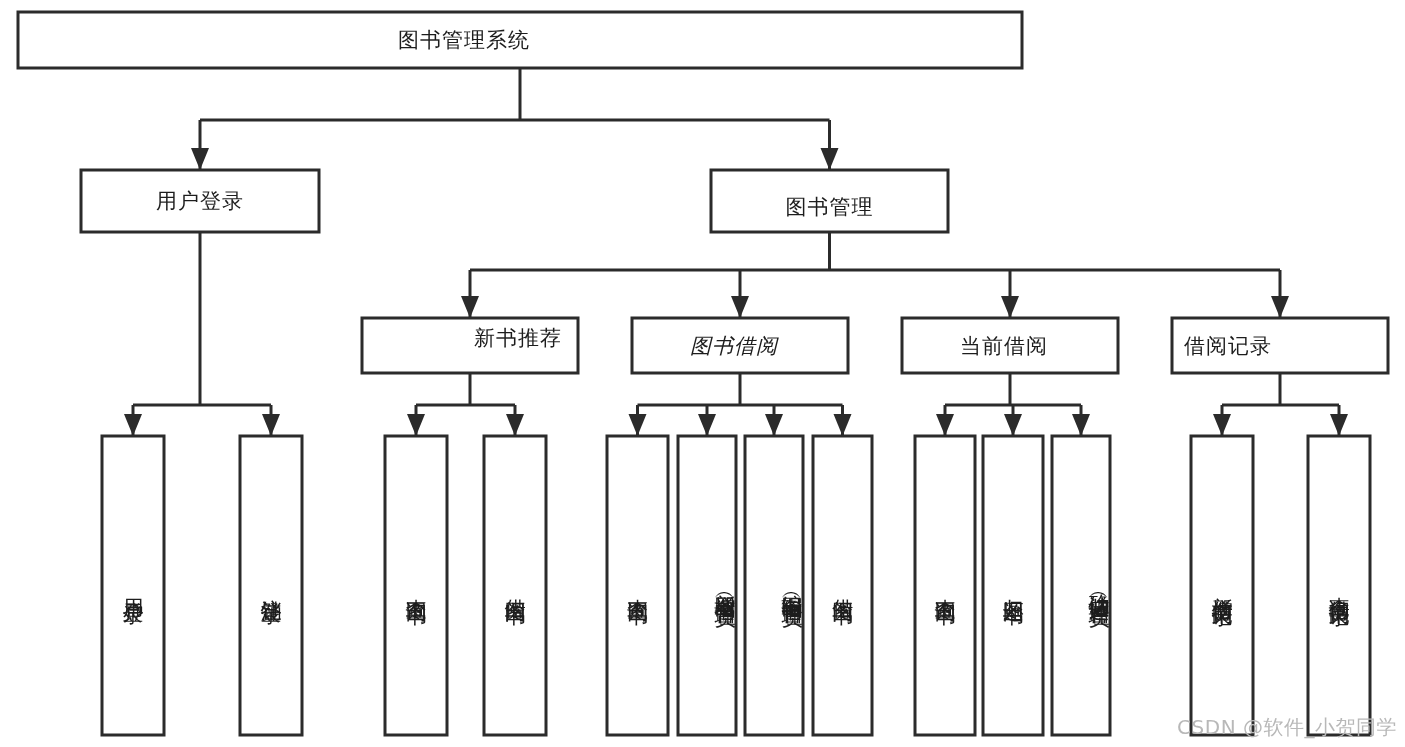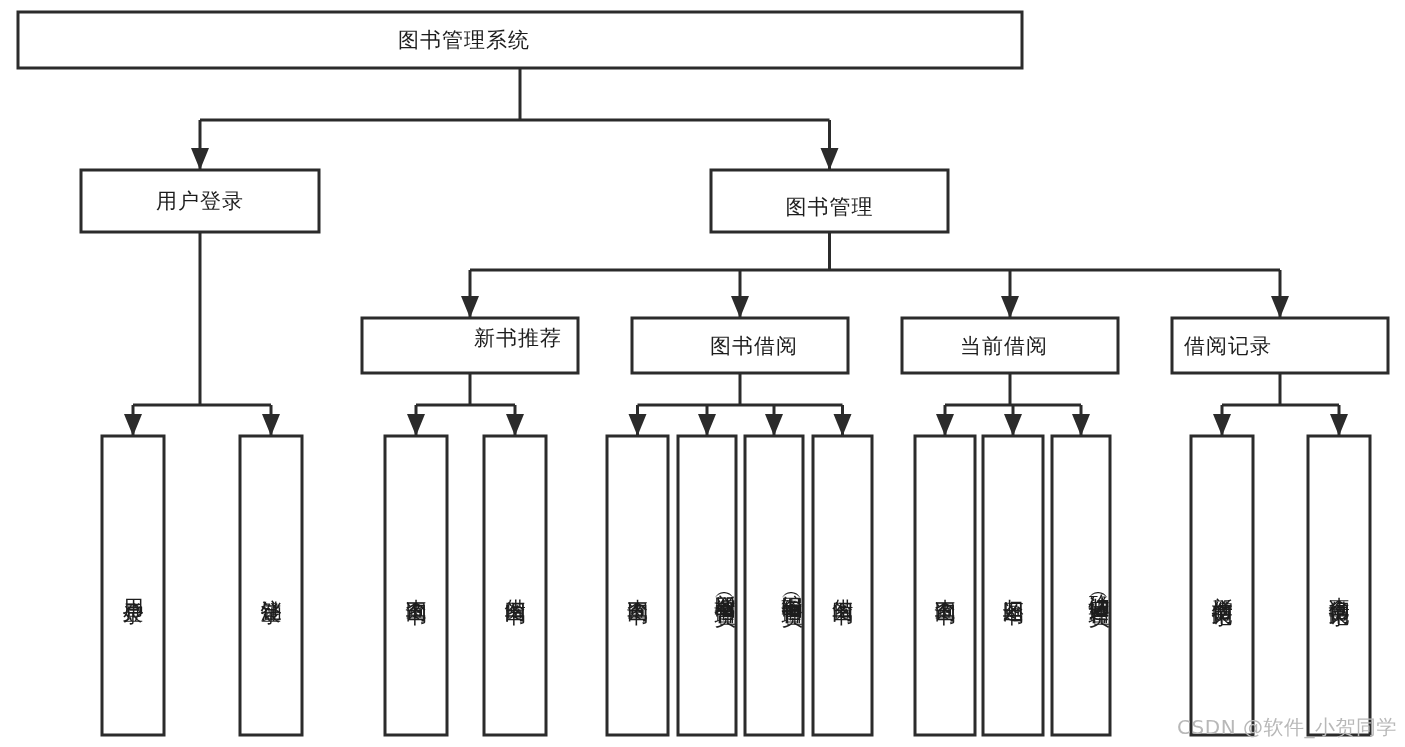--- a/index.html
+++ b/index.html
@@ -198,21 +198,21 @@
           <rect x="1308" y="436" width="62" height="299" class="node-rect"></rect>
         </g>
       </g>
   </svg>
 
   <div id="labels-layer">
       <div class="hbox-text" style="left: 18px; top: 12px; width: 892px; height: 56px;">图书管理系统</div>
       <div class="hbox-text" style="left: 81px; top: 170px; width: 238px; height: 62px;">用户登录</div>
       <div class="hbox-text" style="left: 711px; top: 170px; width: 237px; height: 74px;">图书管理</div>
       <div class="hbox-text" style="left: 362px; top: 318px; width: 216px; height: 39px; margin-left: 48px;">新书推荐</div>
-      <div class="hbox-text" style="left: 644px; top: 318px; width: 220px; height: 55px;">图书借阅</div>
+      <div class="hbox-text" style="left: 624px; top: 318px; width: 220px; height: 55px; font-style: italic;">图书借阅</div>
       <div class="hbox-text" style="left: 902px; top: 318px; width: 204px; height: 55px;">当前借阅</div>
       <div class="hbox-text" style="left: 1120px; top: 318px; width: 216px; height: 55px;">借阅记录</div>
       <div class="vbox-text" style="left: 102px; width: 62px; top: 436px; height: 299px; display: flex; align-items: center; justify-content: center;">用户登录</div>
       <div class="vbox-text" style="left: 240px; width: 62px; top: 436px; height: 299px; display: flex; align-items: center; justify-content: center;">注销登录</div>
       <div class="vbox-text" style="left: 385px; width: 62px; top: 436px; height: 299px; display: flex; align-items: center; justify-content: center;">查询图书</div>
       <div class="vbox-text" style="left: 484px; width: 62px; top: 436px; height: 299px; display: flex; align-items: center; justify-content: center;">借阅图书</div>
       <div class="vbox-text" style="left: 607px; width: 61px; top: 436px; height: 299px; display: flex; align-items: center; justify-content: center;">查询图书</div>
       <div class="vbox-text" style="left: 678px; width: 58px; top: 442px; height: 287px;">新增图书（管理员）</div>
       <div class="vbox-text" style="left: 745px; width: 58px; top: 442px; height: 287px;">编辑图书（管理员）</div>
       <div class="vbox-text" style="left: 813px; width: 59px; top: 436px; height: 299px; display: flex; align-items: center; justify-content: center;">借阅图书</div>

